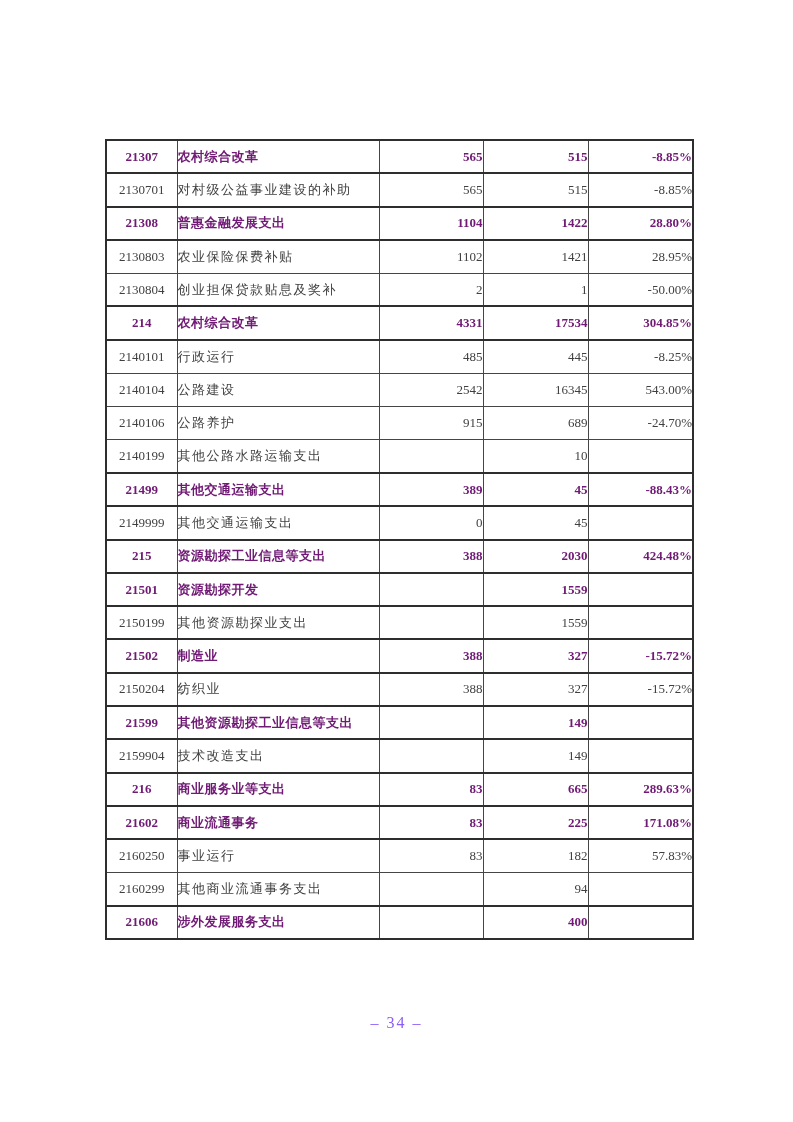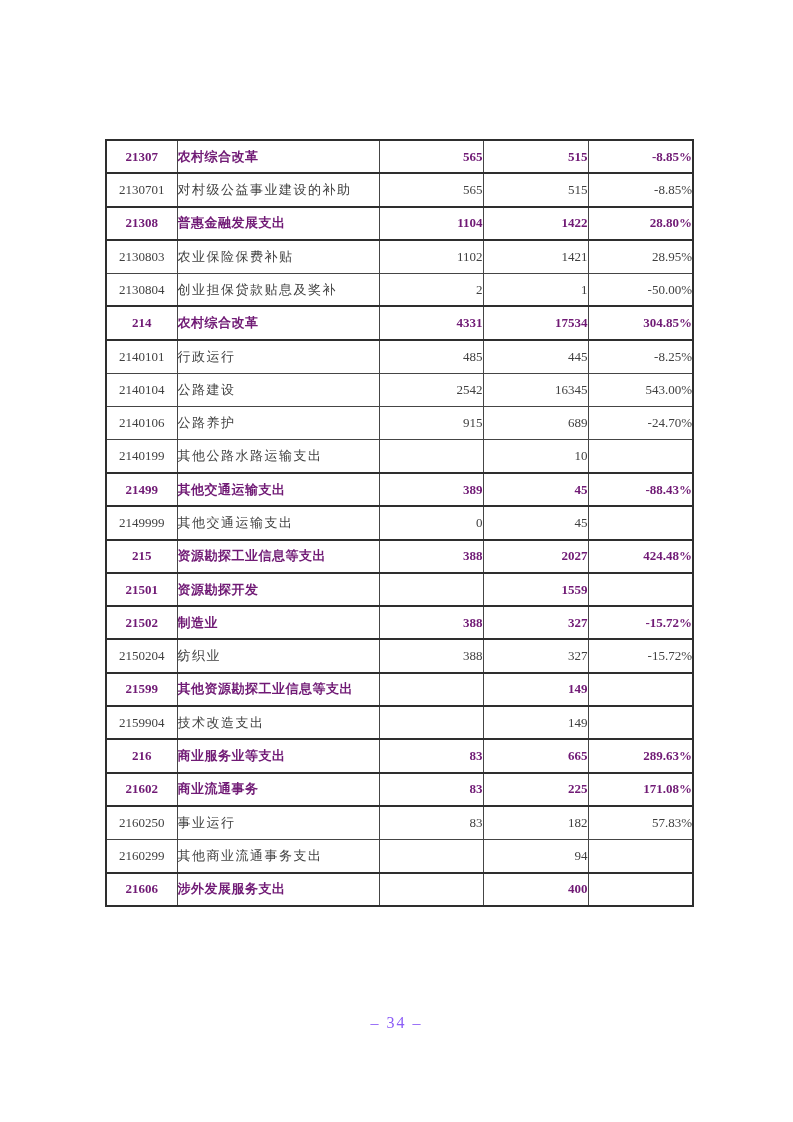--- a/index.html
+++ b/index.html
@@ -149,26 +149,33 @@
           <td class="cell-code">2149999</td>
           <td class="cell-name">其他交通运输支出</td>
           <td class="cell-v1">0</td>
           <td class="cell-v2">45</td>
           <td class="cell-pct"></td>
         </tr>
         <tr class="row bold">
           <td class="cell-code">215</td>
           <td class="cell-name">资源勘探工业信息等支出</td>
           <td class="cell-v1">388</td>
-          <td class="cell-v2">2027</td>
+          <td class="cell-v2">2030</td>
           <td class="cell-pct">424.48%</td>
         </tr>
         <tr class="row bold">
           <td class="cell-code">21501</td>
           <td class="cell-name">资源勘探开发</td>
+          <td class="cell-v1"></td>
+          <td class="cell-v2">1559</td>
+          <td class="cell-pct"></td>
+        </tr>
+        <tr class="row">
+          <td class="cell-code">2150199</td>
+          <td class="cell-name">其他资源勘探业支出</td>
           <td class="cell-v1"></td>
           <td class="cell-v2">1559</td>
           <td class="cell-pct"></td>
         </tr>
         <tr class="row bold">
           <td class="cell-code">21502</td>
           <td class="cell-name">制造业</td>
           <td class="cell-v1">388</td>
           <td class="cell-v2">327</td>
           <td class="cell-pct">-15.72%</td>

